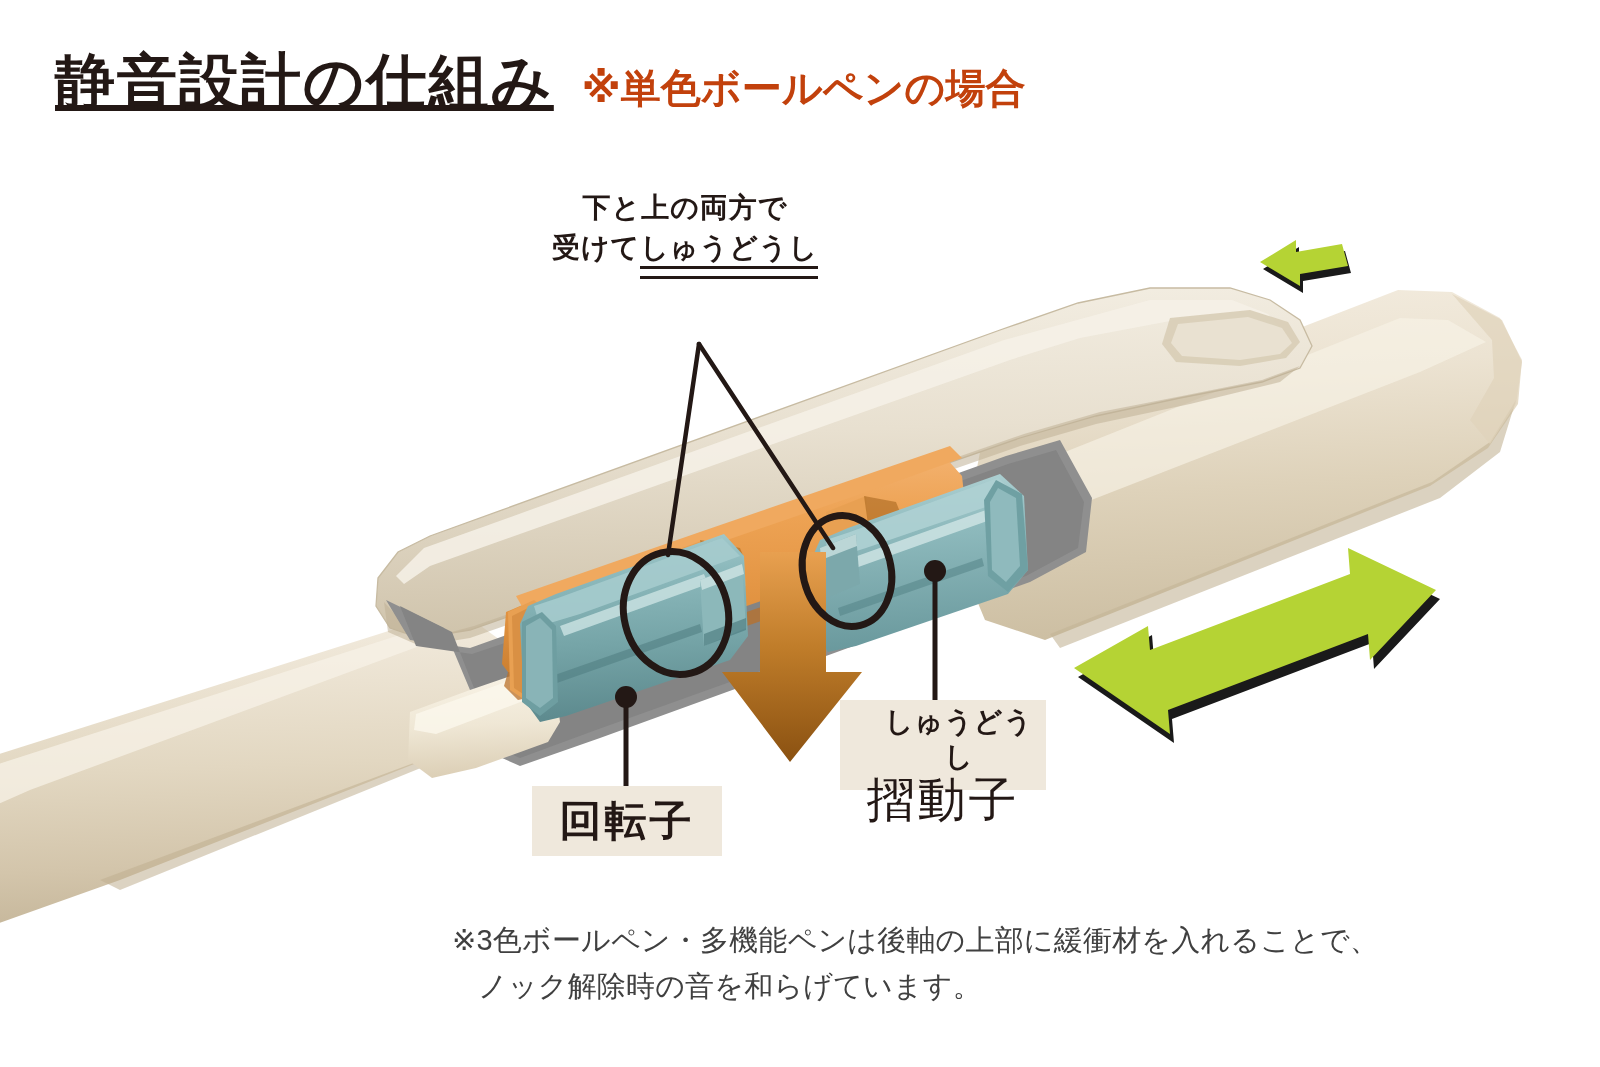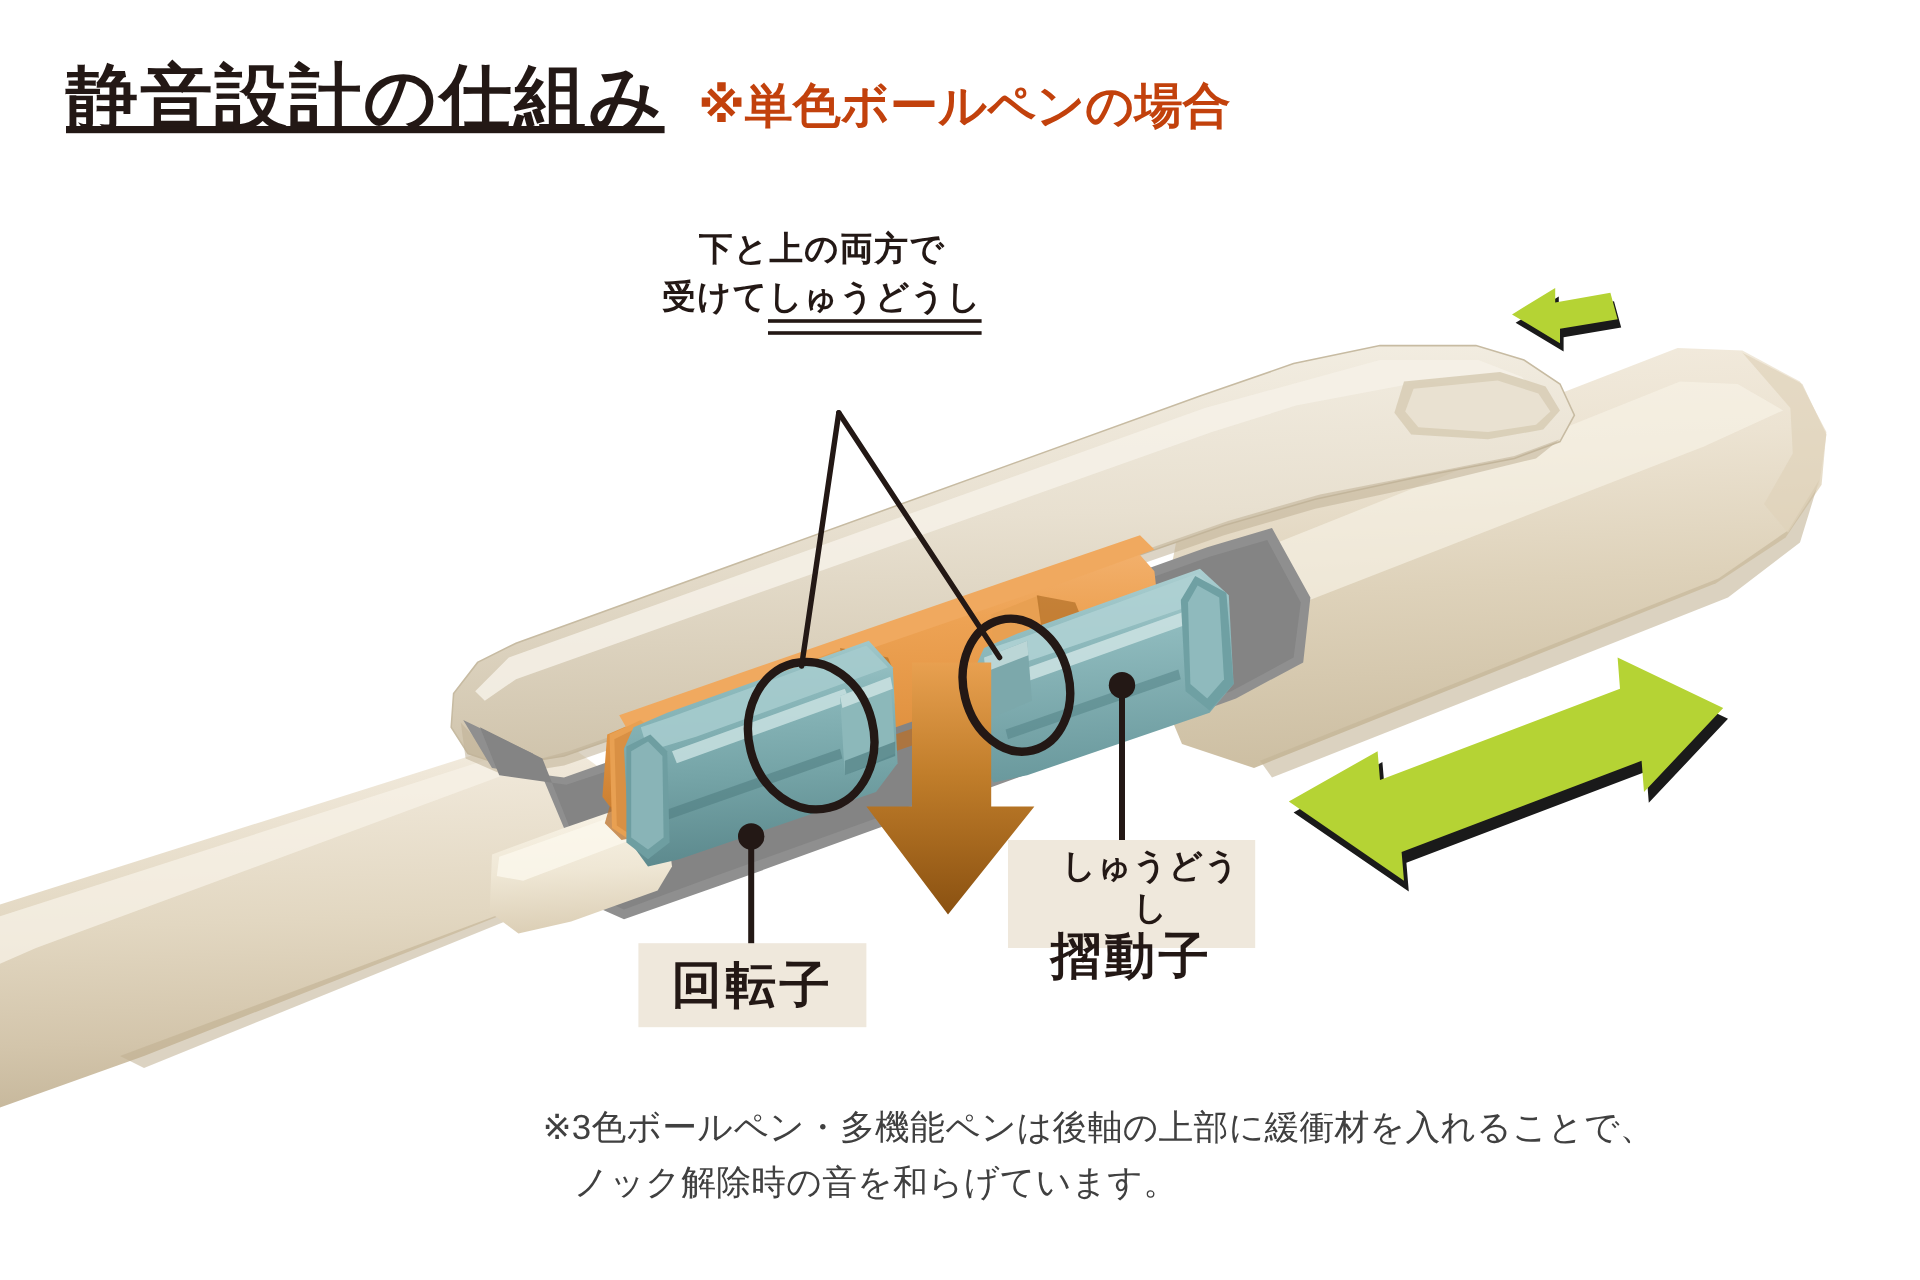--- a/index.html
+++ b/index.html
@@ -122,22 +122,22 @@
   .furigana {
     display: block;
     font-size: 28px;
     font-weight: 700;
     letter-spacing: 1px;
     line-height: 1.25;
     padding-left: 32px;
   }
   .kanji {
     display: block;
-    font-size: 42px;
-    font-weight: 700;
+    font-size: 48px;
+    font-weight: 400;
     letter-spacing: 3px;
     line-height: 1.1;
   }
 
   
   svg.art { position: absolute; left: 0; top: 0; }
 </style>
 </head>
 <body>
 

